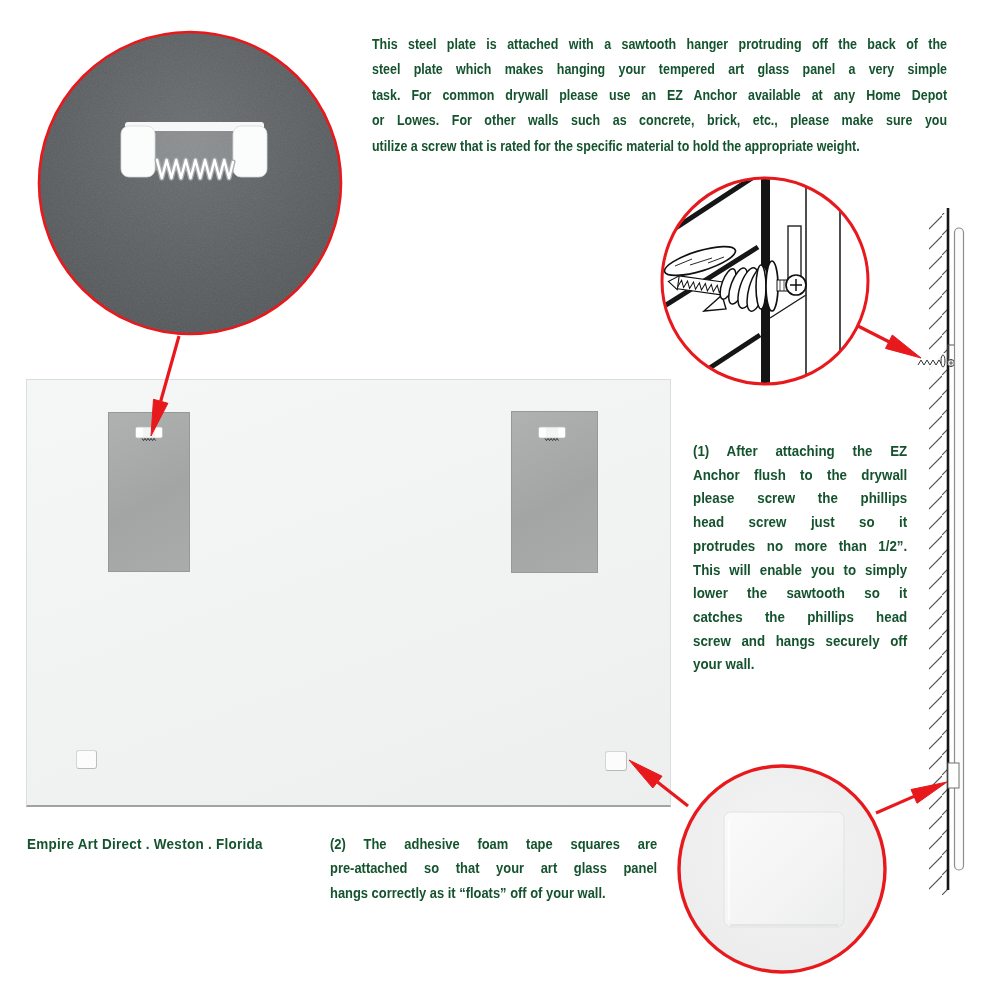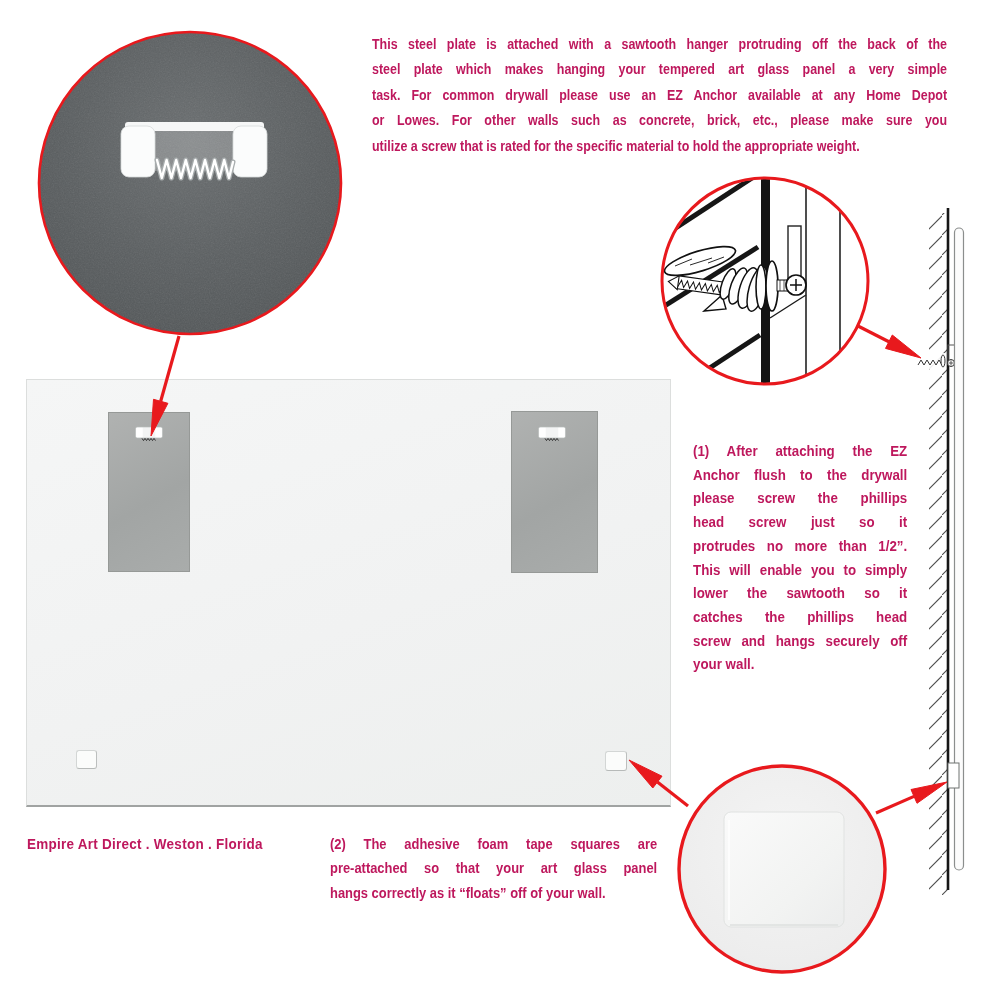--- a/index.html
+++ b/index.html
@@ -1,17 +1,17 @@
 <!DOCTYPE html>
 <html><head>
 <meta charset="utf-8">
 <style>
   html,body{margin:0;padding:0;background:#ffffff;}
   .canvas{position:relative;width:1000px;height:1000px;background:#ffffff;overflow:hidden;
-          font-family:"Liberation Sans","DejaVu Sans",sans-serif;color:#be185d;}
+          font-family:"Liberation Sans","DejaVu Sans",sans-serif;color:#14532d;}
   .abs{position:absolute;}
   .para{font-weight:bold;transform-origin:0 0;}
   .jline{text-align:justify;text-align-last:justify;white-space:normal;}
   .jline-last{text-align-last:left;}
   .intro{left:372px;top:31px;width:692px;font-size:15px;line-height:25.4px;transform:scaleX(0.831);}
   .step1{left:693px;top:439px;width:241px;font-size:15px;line-height:23.7px;transform:scaleX(0.889);}
   .step2{left:330px;top:832px;width:380px;font-size:15px;line-height:24.3px;transform:scaleX(0.861);}
   .brand{left:27px;top:835px;font-size:15.5px;white-space:nowrap;transform:scaleX(0.87);letter-spacing:0.3px;}
   .panel{left:26px;top:379px;width:645px;height:428px;box-sizing:border-box;
          background:linear-gradient(160deg,#f5f6f6 0%,#f1f2f2 55%,#edefee 100%);

